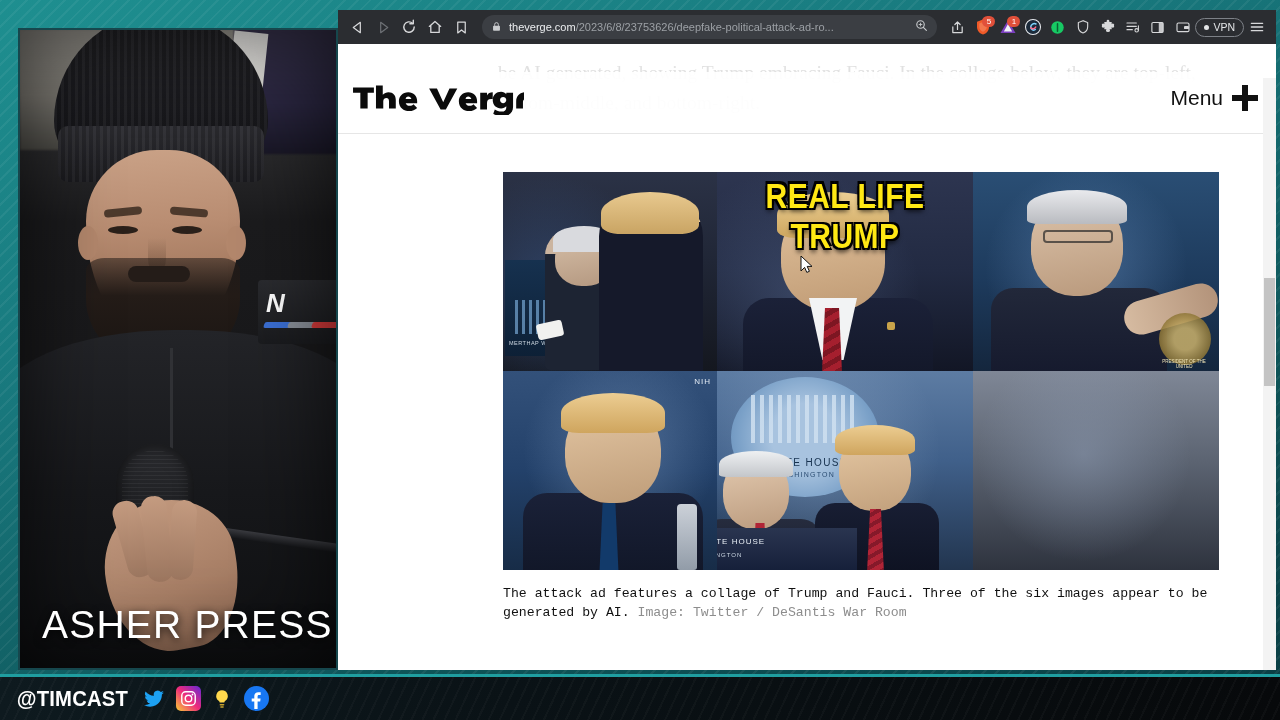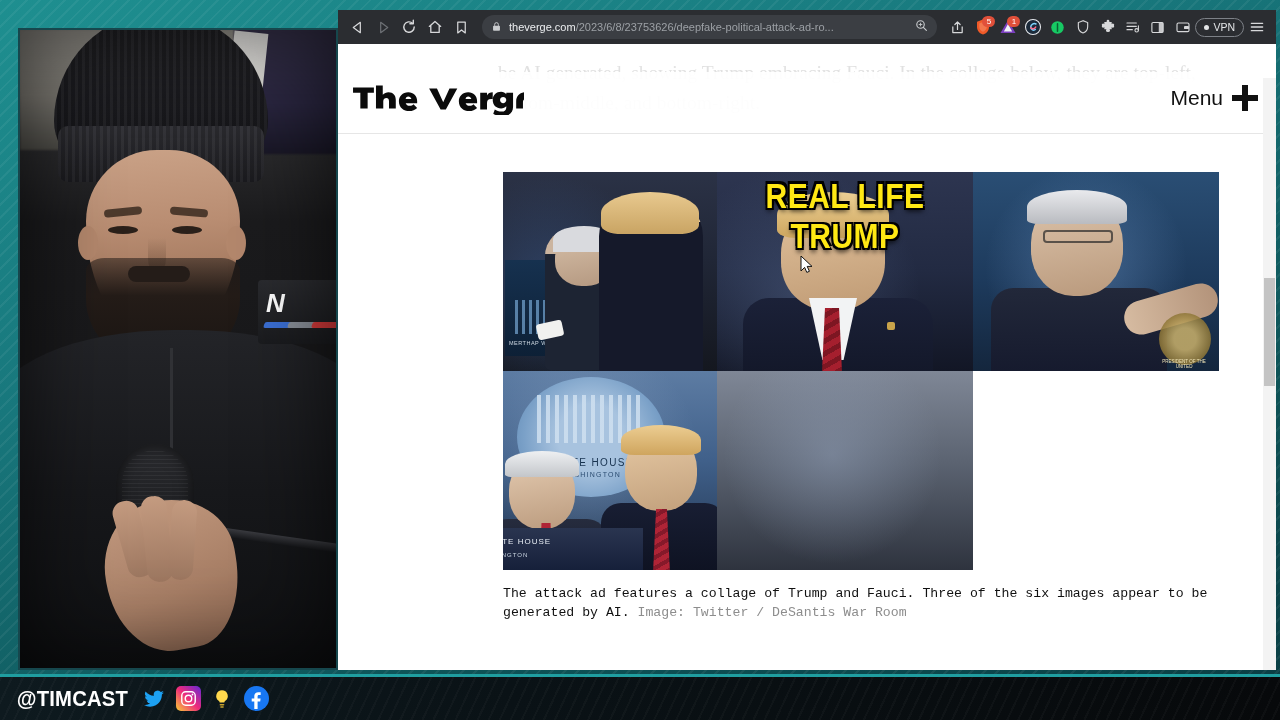--- a/index.html
+++ b/index.html
@@ -433,20 +433,21 @@
     <div class="mic-head">
         <div class="mic-mesh"></div>
       </div>
 
     <div class="hand"></div>
     <div class="finger f1"></div>
     <div class="finger f2"></div>
     <div class="finger f3"></div>
 
     <div class="cam-vignette"></div>
+    <div class="cam-name">ASHER PRESS</div>
   </div>
 
   <div class="browser">
 
     <div class="chrome-bar">
       <div class="nav-btn">
         <svg width="15" height="15" viewBox="0 0 16 16">
             <path d="M11 2.5v11L3.5 8z" fill="none" stroke="currentColor" stroke-width="1.3" stroke-linejoin="round"></path>
           </svg>
       </div>
@@ -629,20 +630,28 @@
             <div class="tile t3">
               <div class="f-suit"></div>
               <div class="f-head"></div>
               <div class="f-hair"></div>
               <div class="f-glass"></div>
               <div class="f-arm"></div>
               <div class="seal"></div>
               <div class="seal-t">PRESIDENT OF THE UNITED</div>
             </div>
 
+            <div class="tile t4">
+              <div class="nih">NIH</div>
+              <div class="p-suit"></div>
+              <div class="p-head"></div>
+              <div class="p-hair"></div>
+              <div class="p-tie"></div>
+              <div class="bottle"></div>
+            </div>
 
             <div class="tile t5">
               <div class="wh-seal"></div>
               <div class="wh-house"></div>
               <div class="wh-l1">WHITE HOUSE</div>
               <div class="wh-l2">WASHINGTON</div>
               <div class="f2-suit"></div>
               <div class="f2-head"></div>
               <div class="f2-hair"></div>
               <div class="f2-tie"></div>

